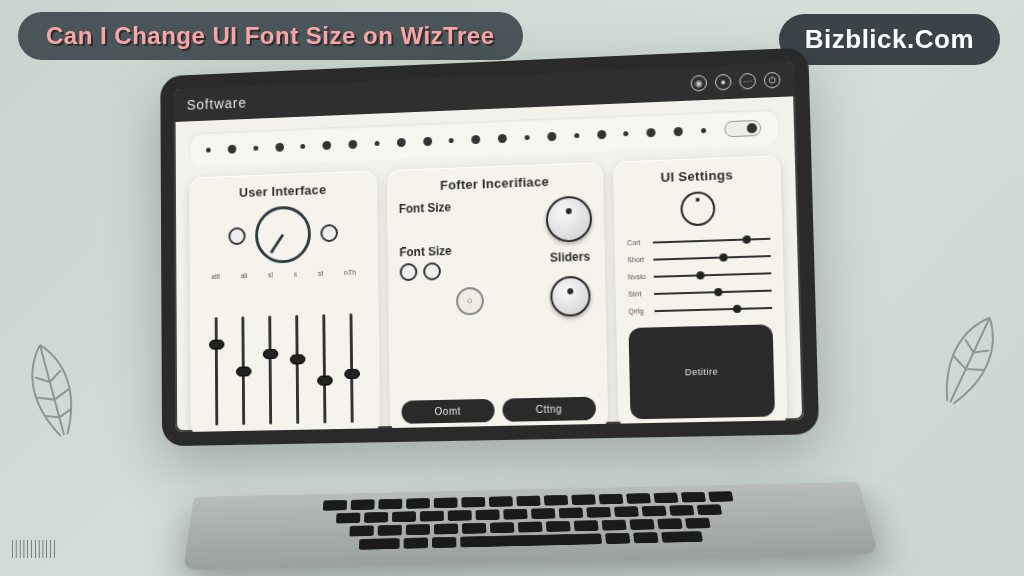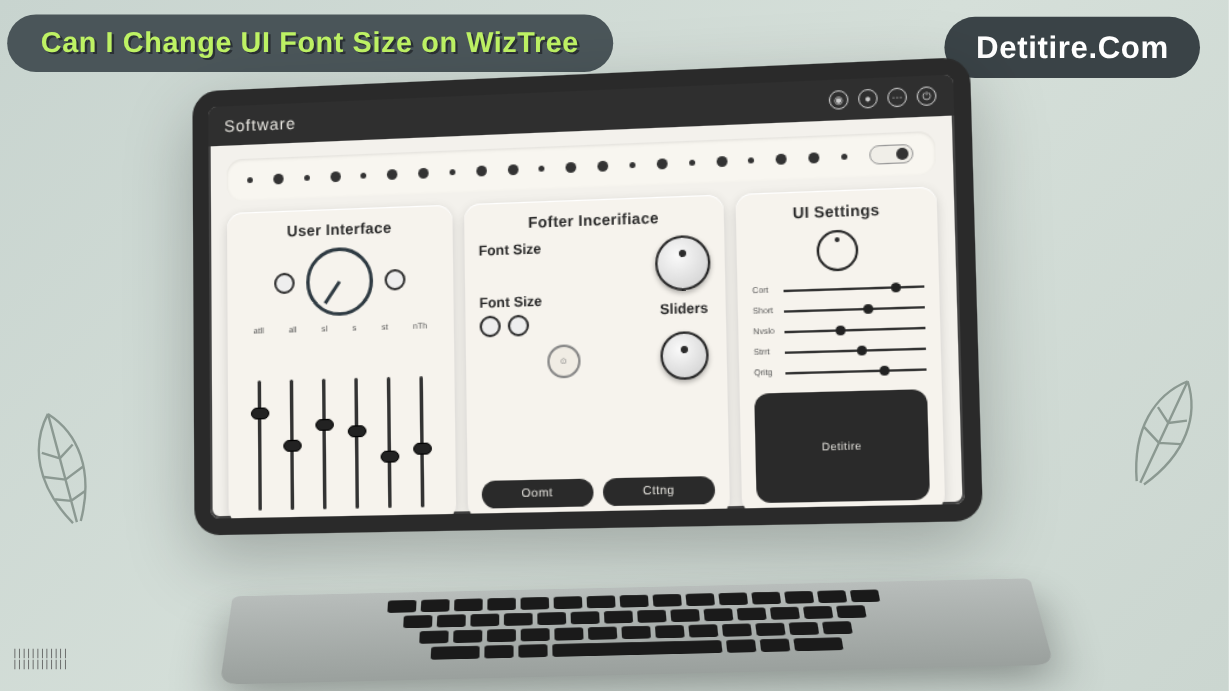--- a/index.html
+++ b/index.html
@@ -9,23 +9,23 @@
   background: linear-gradient(135deg, #c8d4cf 0%, #d5dfd9 50%, #cbd6d0 100%);
   font-family: Arial, sans-serif;
   position: relative;
   overflow: hidden;
 }
 
 
 .title-badge {
   position: absolute;
   top: 12px;
-  left: 6px;
+  left: 18px;
   background: #4a5559;
-  color: #bef264;
+  color: #fca5a5;
   font-weight: 900;
   font-size: 24px;
   padding: 10px 28px;
   border-radius: 28px;
   letter-spacing: 0.5px;
   text-shadow: 2px 2px 0 #2a3034;
 }
 .brand-badge {
   position: absolute;
   top: 14px;
@@ -245,21 +245,21 @@
 .barcode {
   position:absolute; left:10px; bottom:18px;
   font-family:monospace; font-size:8px; color:#555;
   letter-spacing:-1px;
 }
 </style>
 </head>
 <body>
 
 <div class="title-badge">Can I Change UI Font Size on WizTree</div>
-<div class="brand-badge">Detitire.Com</div>
+<div class="brand-badge">Bizblick.Com</div>
 
 <div class="leaf left">
   <svg viewBox="0 0 40 60">
       <path d="M20 2 C8 15 5 35 18 58 M20 2 C32 15 35 35 22 58 M20 2 L20 58 M12 20 L20 25 M28 20 L20 25 M10 32 L20 36 M30 32 L20 36 M12 44 L20 47 M28 44 L20 47" stroke="#4a5a52" stroke-width="1.2" fill="none"></path>
     </svg>
 </div>
 <div class="leaf right">
   <svg viewBox="0 0 40 60">
       <path d="M20 2 C8 15 5 35 18 58 M20 2 C32 15 35 35 22 58 M20 2 L20 58 M12 20 L20 25 M28 20 L20 25 M10 32 L20 36 M30 32 L20 36" stroke="#4a5a52" stroke-width="1.2" fill="none"></path>
     </svg>

